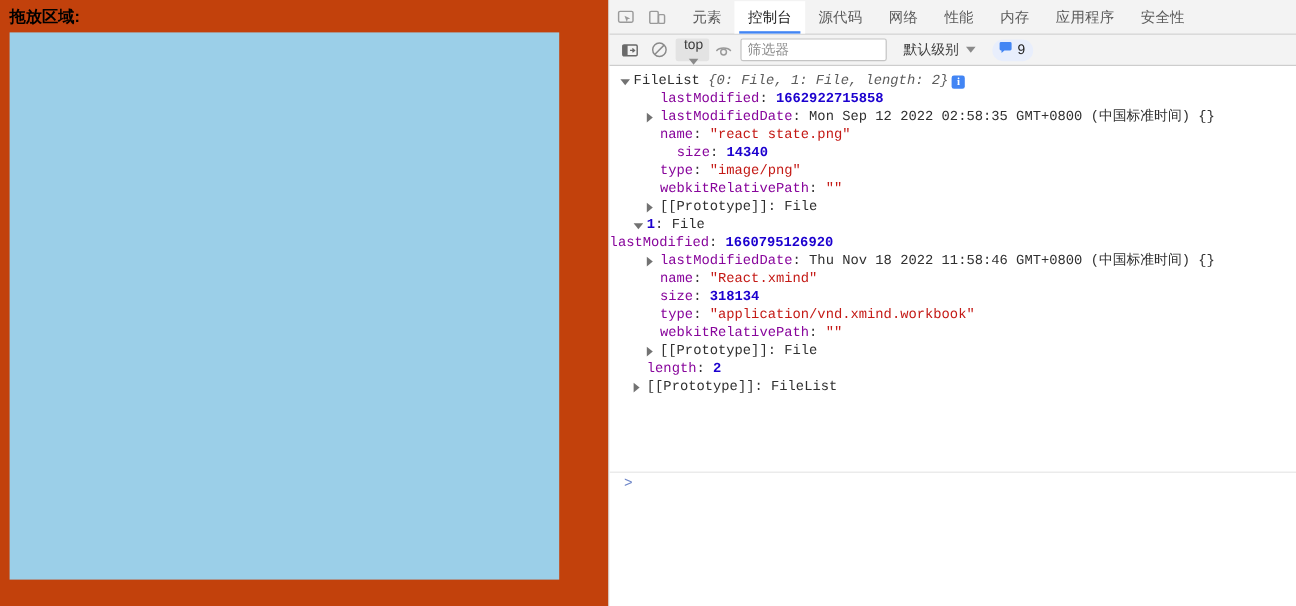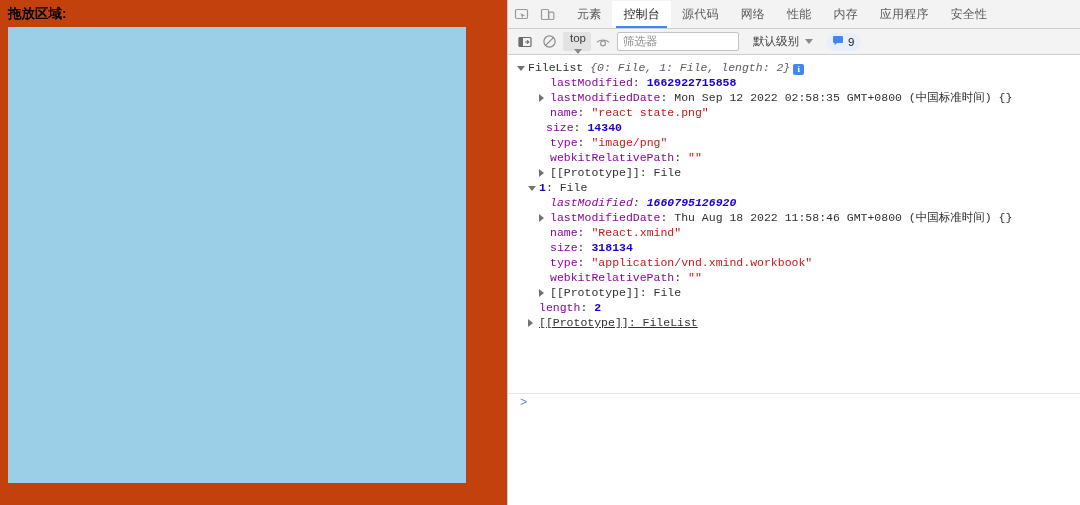--- a/index.html
+++ b/index.html
@@ -269,34 +269,34 @@
         <span>9</span>
       </div>
     </div>
 
     <div id="console-body">
       <div id="console-lines">
           <div class="cline"><span class="arrow open" style="left: 9px;"></span><span class="ctext" style="margin-left: 20px;"><span class="k-italb">FileList </span><span class="k-ital">{0: File, 1: File, length: 2}</span><span class="info-ico">i</span></span></div>
           <div class="cline"><span class="ctext" style="margin-left: 42px;"><span class="k-prop">lastModified</span><span class="k-plain">: </span><span class="k-num">1662922715858</span></span></div>
           <div class="cline"><span class="arrow" style="left: 31px;"></span><span class="ctext" style="margin-left: 42px;"><span class="k-prop">lastModifiedDate</span><span class="k-plain">: Mon Sep 12 2022 02:58:35 GMT+0800 (中国标准时间) {}</span></span></div>
           <div class="cline"><span class="ctext" style="margin-left: 42px;"><span class="k-prop">name</span><span class="k-plain">: </span><span class="k-str">"react state.png"</span></span></div>
-          <div class="cline"><span class="ctext" style="margin-left: 38px;"><span class="k-prop">size</span><span class="k-plain">: </span><span class="k-num">14340</span></span></div>
+          <div class="cline"><span class="ctext" style="margin-left: 56px;"><span class="k-prop">size</span><span class="k-plain">: </span><span class="k-num">14340</span></span></div>
           <div class="cline"><span class="ctext" style="margin-left: 42px;"><span class="k-prop">type</span><span class="k-plain">: </span><span class="k-str">"image/png"</span></span></div>
           <div class="cline"><span class="ctext" style="margin-left: 42px;"><span class="k-prop">webkitRelativePath</span><span class="k-plain">: </span><span class="k-str">""</span></span></div>
           <div class="cline"><span class="arrow" style="left: 31px;"></span><span class="ctext" style="margin-left: 42px;"><span class="k-plain">[[Prototype]]</span><span class="k-plain">: File</span></span></div>
           <div class="cline"><span class="arrow open" style="left: 20px;"></span><span class="ctext" style="margin-left: 31px;"><span class="k-num">1</span><span class="k-plain">: File</span></span></div>
-          <div class="cline"><span class="ctext" style="margin-left: 42px; font-style: italic;"><span class="k-prop">lastModified</span><span class="k-plain">: </span><span class="k-num">1660795126920</span></span></div>
-          <div class="cline"><span class="arrow" style="left: 31px;"></span><span class="ctext" style="margin-left: 42px;"><span class="k-prop">lastModifiedDate</span><span class="k-plain">: Thu Aug 18 2022 11:58:46 GMT+0800 (中国标准时间) {}</span></span></div>
+          <div class="cline"><span class="ctext" style=""><span class="k-prop">lastModified</span><span class="k-plain">: </span><span class="k-num">1660795126920</span></span></div>
+          <div class="cline"><span class="arrow" style="left: 31px;"></span><span class="ctext" style="margin-left: 42px;"><span class="k-prop">lastModifiedDate</span><span class="k-plain">: Thu Nov 18 2022 11:58:46 GMT+0800 (中国标准时间) {}</span></span></div>
           <div class="cline"><span class="ctext" style="margin-left: 42px;"><span class="k-prop">name</span><span class="k-plain">: </span><span class="k-str">"React.xmind"</span></span></div>
           <div class="cline"><span class="ctext" style="margin-left: 42px;"><span class="k-prop">size</span><span class="k-plain">: </span><span class="k-num">318134</span></span></div>
           <div class="cline"><span class="ctext" style="margin-left: 42px;"><span class="k-prop">type</span><span class="k-plain">: </span><span class="k-str">"application/vnd.xmind.workbook"</span></span></div>
           <div class="cline"><span class="ctext" style="margin-left: 42px;"><span class="k-prop">webkitRelativePath</span><span class="k-plain">: </span><span class="k-str">""</span></span></div>
           <div class="cline"><span class="arrow" style="left: 31px;"></span><span class="ctext" style="margin-left: 42px;"><span class="k-plain">[[Prototype]]</span><span class="k-plain">: File</span></span></div>
           <div class="cline"><span class="ctext" style="margin-left: 31px;"><span class="k-prop">length</span><span class="k-plain">: </span><span class="k-num">2</span></span></div>
-          <div class="cline"><span class="arrow" style="left: 20px;"></span><span class="ctext" style="margin-left: 31px; text-decoration: underline;"><span class="k-plain">[[Prototype]]</span><span class="k-plain">: FileList</span></span></div>
+          <div class="cline"><span class="arrow" style="left: 20px;"></span><span class="ctext" style="margin-left: 31px;"><span class="k-plain">[[Prototype]]</span><span class="k-plain">: FileList</span></span></div>
         </div>
       <div id="prompt-sep"></div>
       <div id="prompt-row">
         <span id="prompt-caret">&gt;</span>
       </div>
     </div>
 
   </div>
 </div>
 

